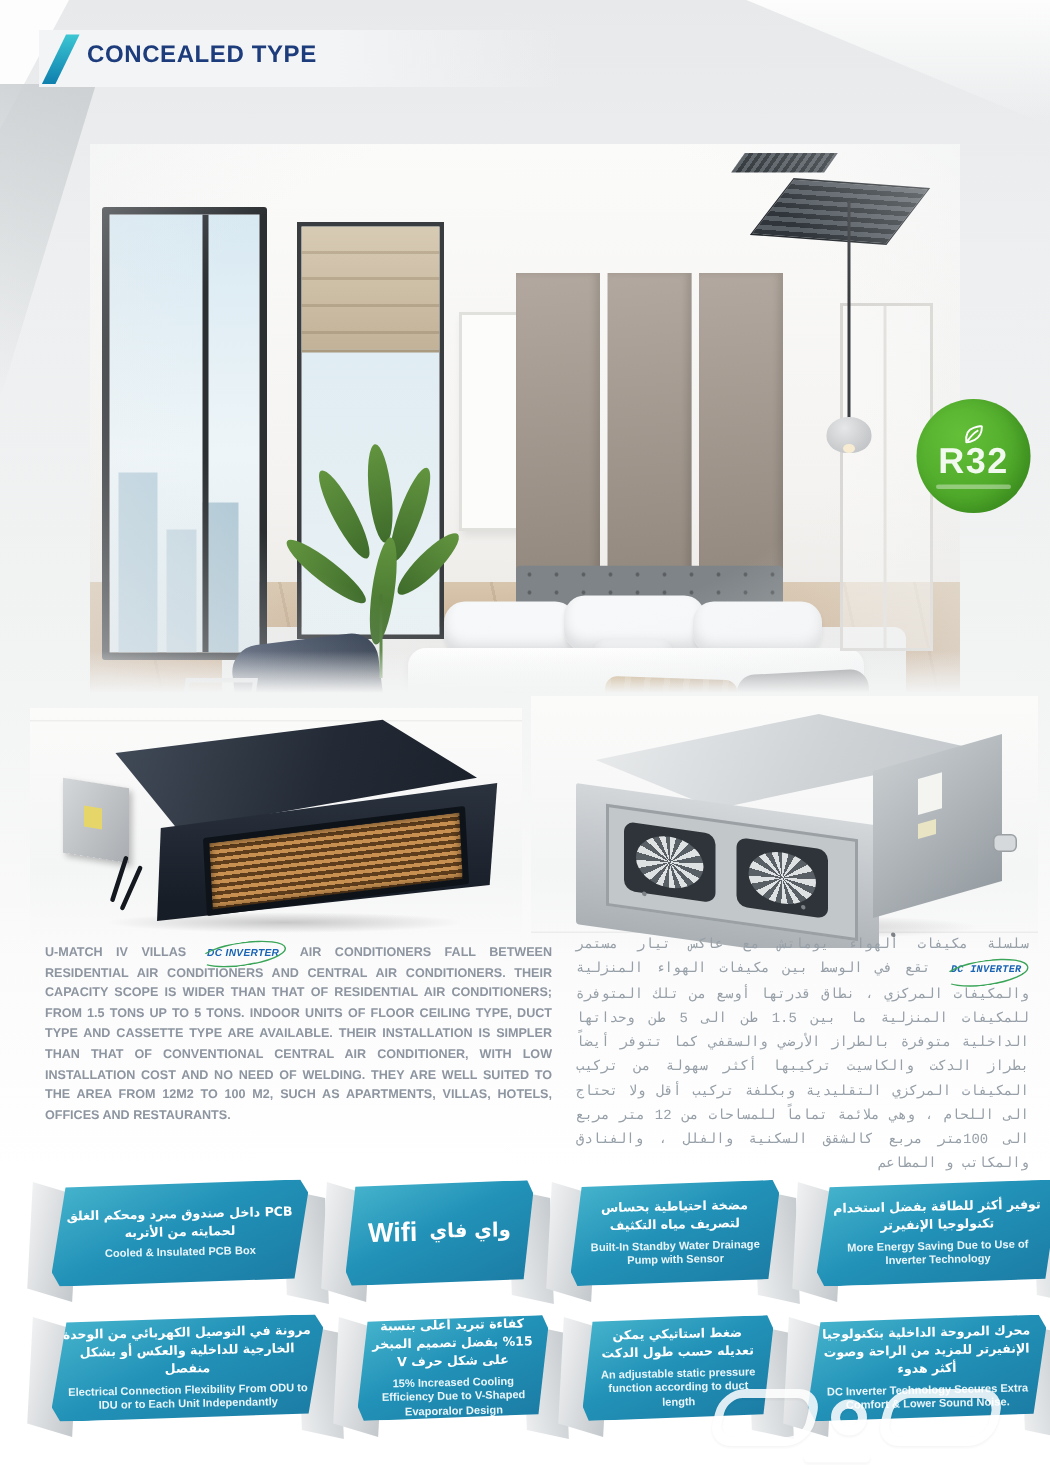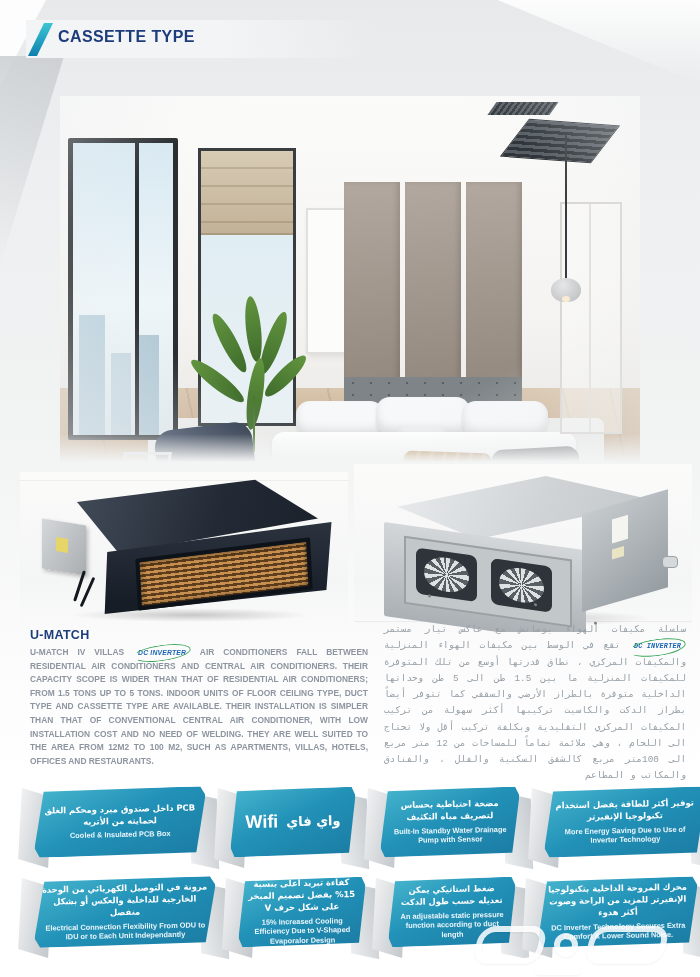--- a/index.html
+++ b/index.html
@@ -187,21 +187,21 @@
 <body>
 
 <div class="page">
 
   <div class="corner-tl-white"></div>
   <div class="corner-tl-gray"></div>
   <div class="corner-tr-white"></div>
   <div class="header-band"></div>
 
   <div class="hdr-slash"></div>
-  <div class="hdr-title">CASSETTE TYPE</div>
+  <div class="hdr-title">CONCEALED TYPE</div>
 
   <div class="scene">
     <div class="sc-floor"></div>
     <div class="sc-floor-planks"></div>
     <div class="sc-rug"></div>
     <div class="sc-vent-a"></div>
     <div class="sc-vent-b"></div>
     <div class="sc-win-left">
       <div class="sc-bldg b1"></div>
       <div class="sc-bldg b2"></div>
@@ -240,20 +240,27 @@
     <div class="sc-door"></div>
     <div class="sc-cord"></div>
     <div class="sc-shade2"></div>
     <div class="sc-glowdot"></div>
 
     <div class="sc-glow"></div>
     <div class="sc-fade"></div>
   </div>
 
 
+  <div class="r32-badge">
+    <svg class="r32-leaf" viewBox="0 0 20 20">
+      <path d="M4,16 Q3,6 10,4 Q17,2 17,3 Q17,11 11,14 Q7,16 4,16 Z M5,15 Q9,9 14,6" fill="none" stroke="#ffffff" stroke-width="1.6" stroke-linejoin="round"></path>
+    </svg>
+    <div class="r32-text">R32</div>
+    <div class="r32-fineline"></div>
+  </div>
 
   <div class="prod prod-dark">
     <div class="photo-bg"></div>
     <div class="photo-line-t"></div>
     <div class="pd-shadow"></div>
     <div class="pd-top"></div>
     <div class="pd-front"></div>
     <div class="pd-grille"></div>
     <div class="pd-sidebox"></div>
     <div class="pd-label"></div>
@@ -280,21 +287,20 @@
       <div class="ps-screw s3"></div>
     </div>
     <div class="ps-side">
       <div class="ps-sticker1"></div>
       <div class="ps-sticker2"></div>
     </div>
     <div class="ps-pipe"></div>
   </div>
 
   <div class="desc-en">
-    <h3>U-MATCH</h3>
     <p><span>U-MATCH IV VILLAS</span>
       <span class="dc-logo">DC INVERTER</span>
       <span>AIR CONDITIONERS FALL BETWEEN RESIDENTIAL AIR CONDITIONERS AND CENTRAL AIR CONDITIONERS. THEIR CAPACITY SCOPE IS WIDER THAN THAT OF RESIDENTIAL AIR CONDITIONERS; FROM 1.5 TONS UP TO 5 TONS. INDOOR UNITS OF FLOOR CEILING TYPE, DUCT TYPE AND CASSETTE TYPE ARE AVAILABLE. THEIR INSTALLATION IS SIMPLER THAN THAT OF CONVENTIONAL CENTRAL AIR CONDITIONER, WITH LOW INSTALLATION COST AND NO NEED OF WELDING. THEY ARE WELL SUITED TO THE AREA FROM 12M2 TO 100 M2, SUCH AS APARTMENTS, VILLAS, HOTELS, OFFICES AND RESTAURANTS.</span></p>
   </div>
 
   <div class="desc-ar">
     <p><span>سلسلة مكيفات الهواء يوماتش مع عاكس تيار مستمر</span>
       <span class="dc-logo">DC INVERTER</span>
       <span>تقع في الوسط بين مكيفات الهواء المنزلية والمكيفات المركزي ، نطاق قدرتها أوسع من تلك المتوفرة للمكيفات المنزلية ما بين 1.5 طن الى 5 طن وحداتها الداخلية متوفرة بالطراز الأرضي والسقفي كما تتوفر أيضاً بطراز الدكت والكاسيت تركيبها أكثر سهولة من تركيب المكيفات المركزي التقليدية وبكلفة تركيب أقل ولا تحتاج الى اللحام ، وهي ملائمة تماماً للمساحات من 12 متر مربع الى 100متر مربع كالشقق السكنية والفلل ، والفنادق والمكاتب و المطاعم</span></p>
   </div>

